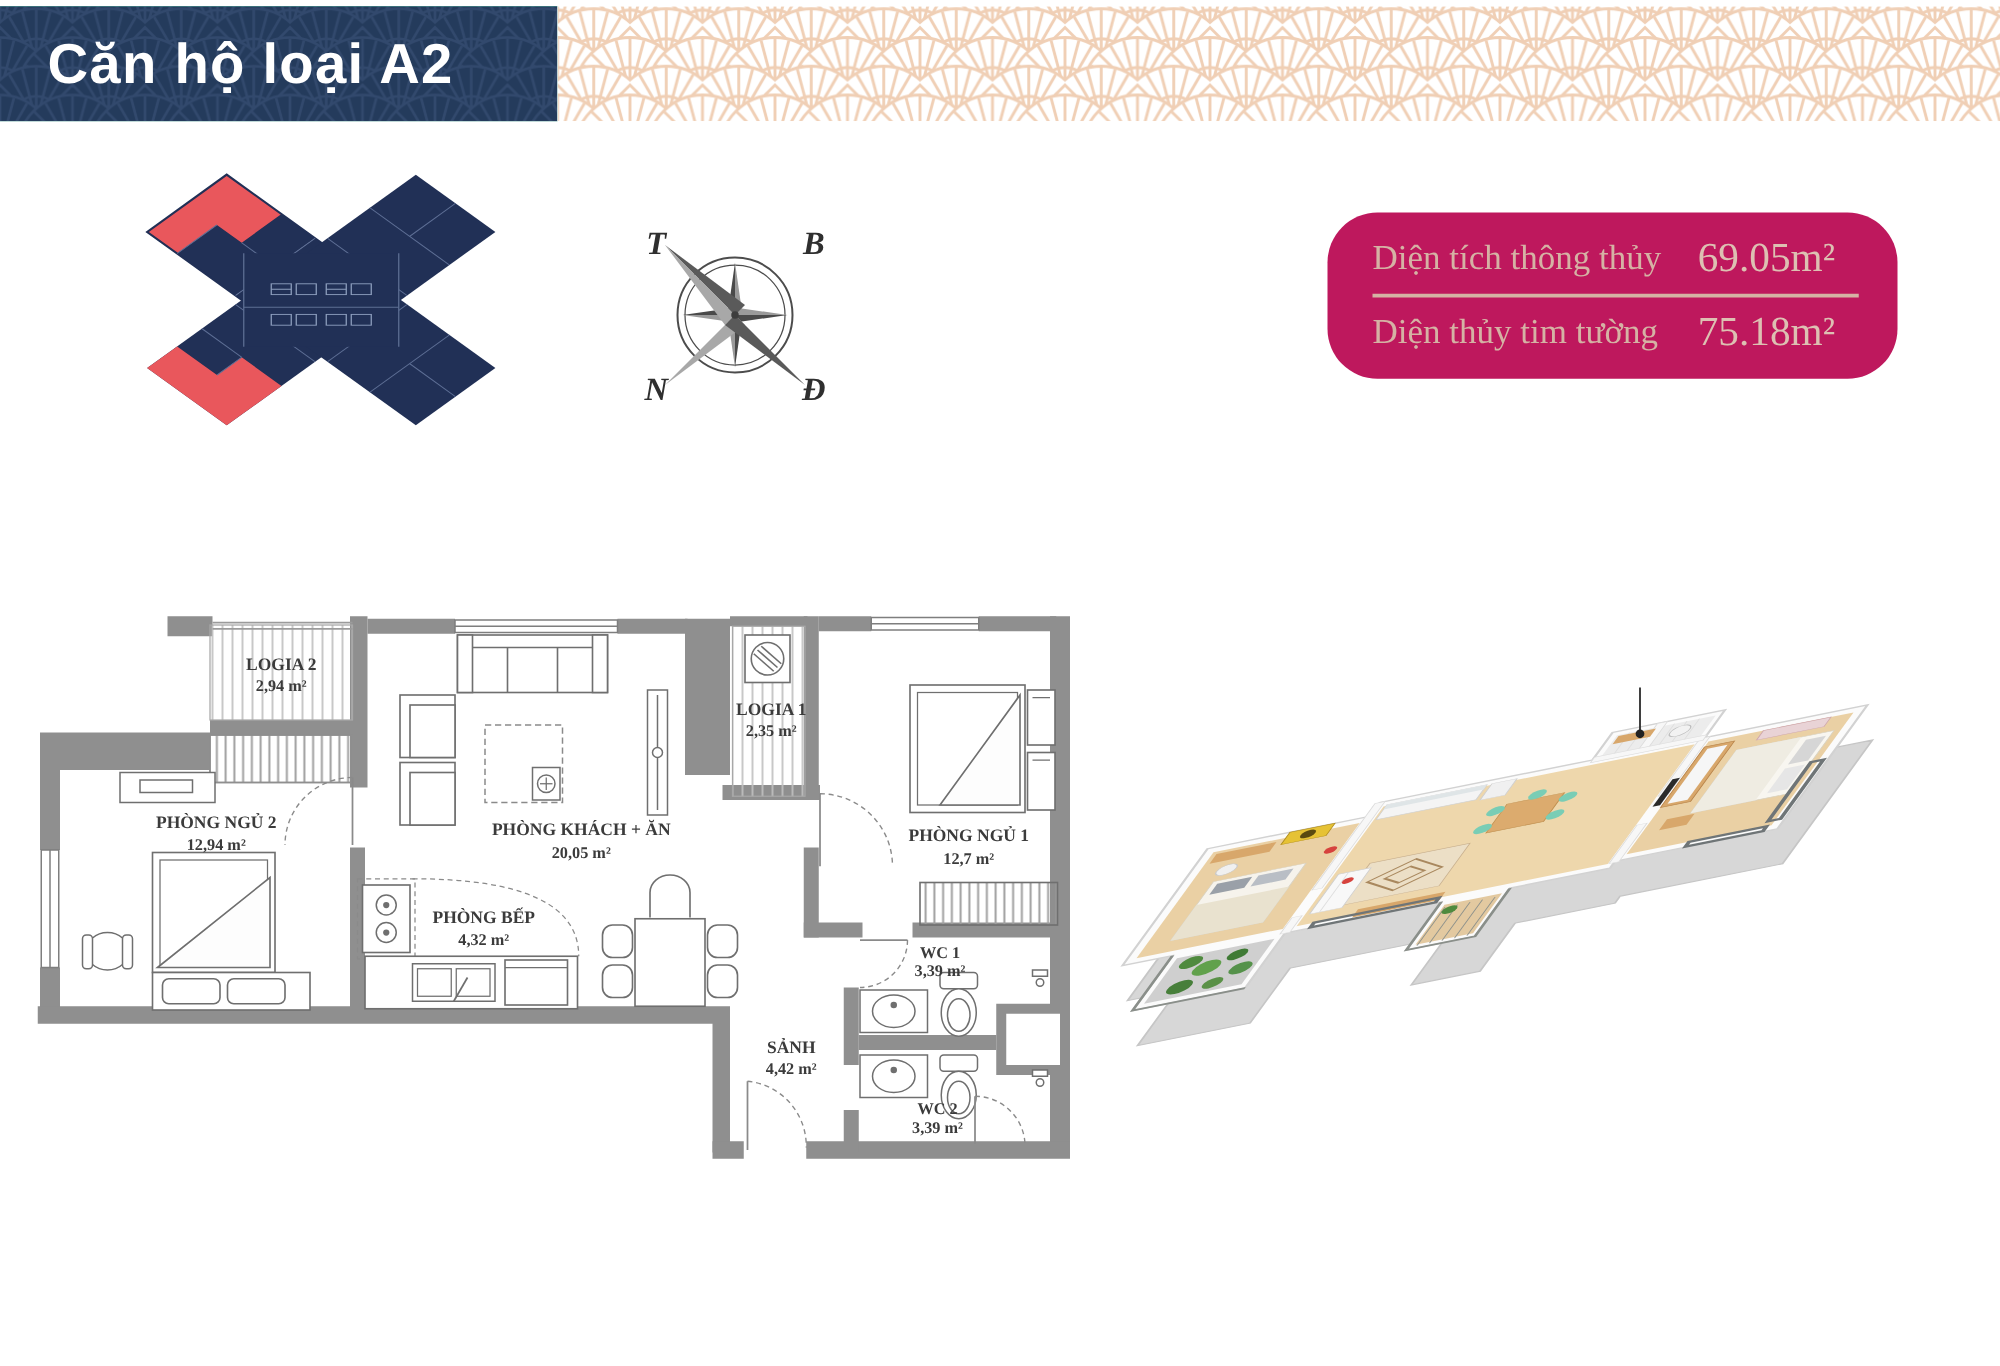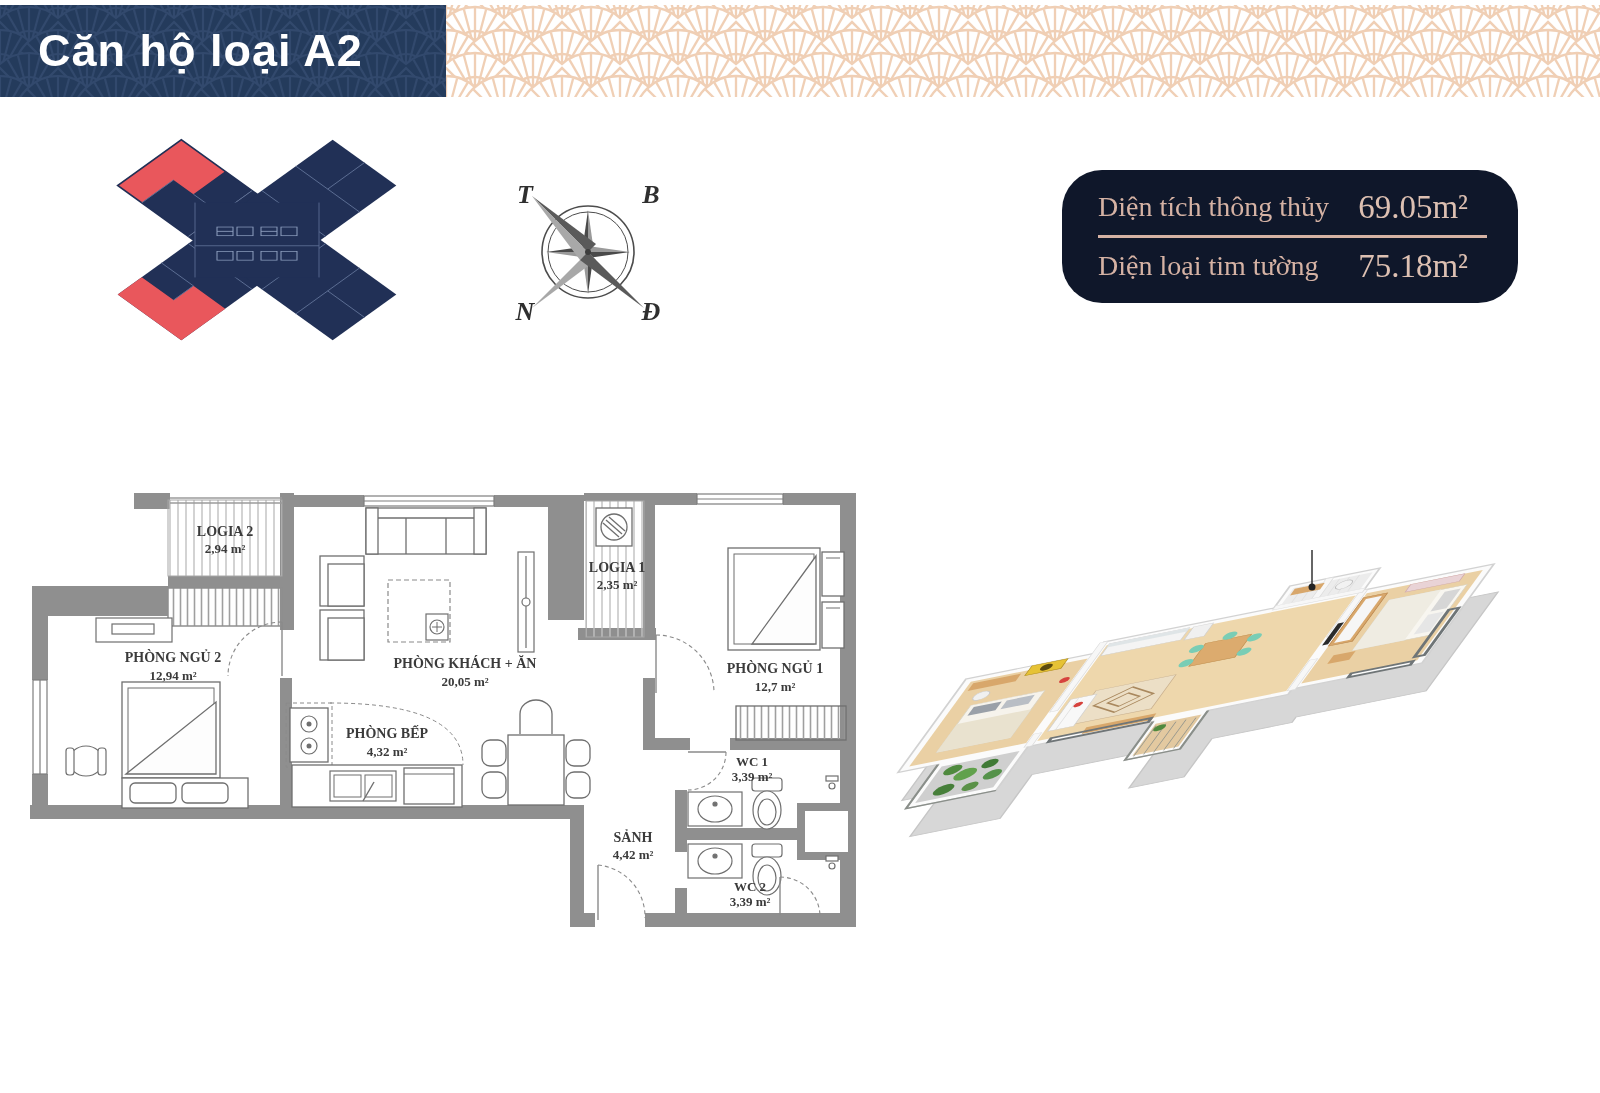--- a/index.html
+++ b/index.html
@@ -6,21 +6,21 @@
   #page{position:relative;width:1600px;height:1093px;background:#ffffff;overflow:hidden;
         font-family:"Liberation Sans",sans-serif;}
   
   #banner{position:absolute;left:0;top:5px;width:446px;height:92px;background:#0f766e;overflow:hidden;}
   #banner svg{position:absolute;left:0;top:0;}
   #banner h1{position:absolute;left:38px;top:0;height:92px;margin:0;display:flex;align-items:center;
              color:#ffffff;font-size:45px;font-weight:bold;letter-spacing:1px;z-index:2;
              font-family:"Liberation Sans",sans-serif;}
   #deco-band{position:absolute;left:446px;top:5px;width:1154px;height:92px;background:#ffffff;overflow:hidden;}
   
-  #areabox{position:absolute;left:1062px;top:170px;width:456px;height:133px;background:#0f172a;
+  #areabox{position:absolute;left:1062px;top:170px;width:456px;height:133px;background:#be185d;
            border-radius:40px;display:flex;flex-direction:column;justify-content:center;}
   .arearow{display:flex;align-items:center;padding:0 50px 0 36px;height:56px;}
   .arealabel{flex:1;color:#d5b2a4;font-size:28px;font-family:"Liberation Serif",serif;}
   .areavalue{color:#ddc0b2;font-size:33px;font-family:"Liberation Serif",serif;}
   #areadivider{height:3px;background:#d5b2a4;margin:0 31px 0 36px;}
   
   .abs{position:absolute;}
   text{font-family:"Liberation Serif",serif;}
   .roomname{font-size:14px;font-weight:bold;fill:#3b3b3b;text-anchor:middle;}
   .roomarea{font-size:13px;font-weight:bold;fill:#3b3b3b;text-anchor:middle;}
@@ -192,21 +192,21 @@
     <text class="compassletter" x="143" y="148">Đ</text>
   </svg>
 
   <div id="areabox">
     <div class="arearow">
       <span class="arealabel">Diện tích thông thủy</span>
       <span class="areavalue">69.05m²</span>
     </div>
     <div id="areadivider"></div>
     <div class="arearow">
-      <span class="arealabel">Diện loại tim tường</span>
+      <span class="arealabel">Diện thủy tim tường</span>
       <span class="areavalue">75.18m²</span>
     </div>
   </div>
 
   <svg class="abs" style="left:30px;top:460px;" width="840" height="470" viewBox="0 0 840 470">
     <defs>
       <pattern id="hatchV" width="8" height="10" patternUnits="userSpaceOnUse">
         <line x1="4" y1="0" x2="4" y2="10" stroke="#c0c0c0" stroke-width="1.4"></line>
       </pattern>
       <pattern id="hatchD" width="7" height="8" patternUnits="userSpaceOnUse">

